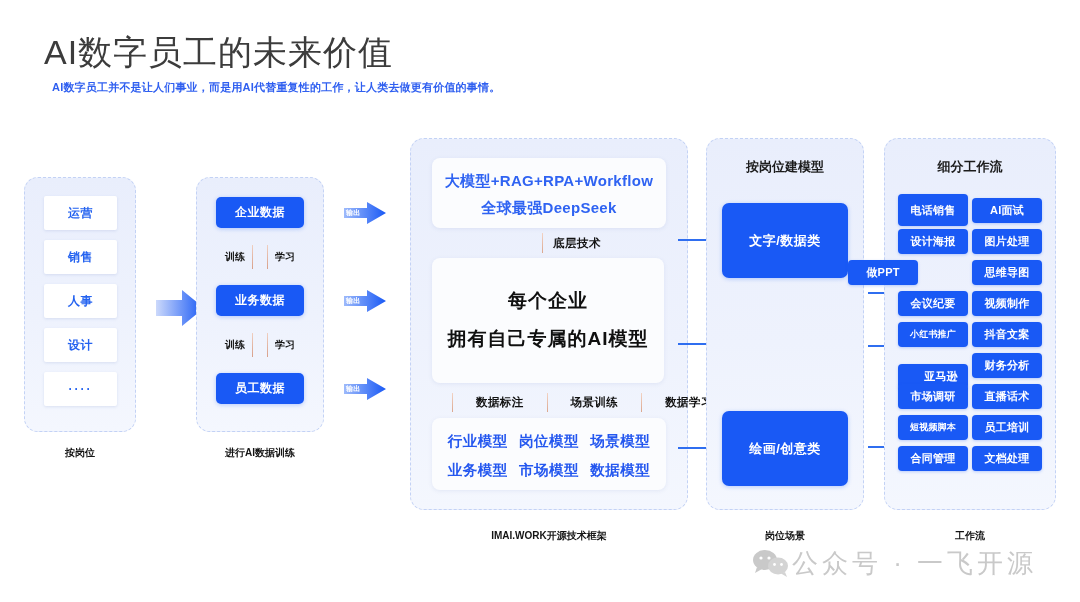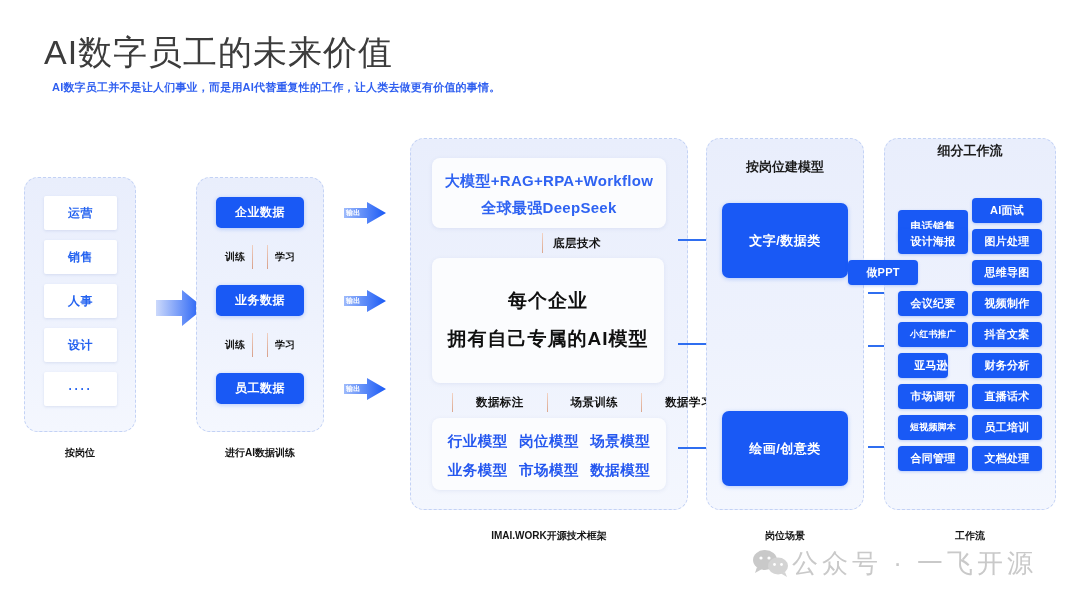--- a/index.html
+++ b/index.html
@@ -299,38 +299,38 @@
   <div class="l-arrow" style="left:868px; top:341px; width:28px;">
     <span class="shaft"></span>
       <span class="head"></span>
   </div>
   <div class="l-arrow" style="left:868px; top:442px; width:28px;">
     <span class="shaft"></span>
       <span class="head"></span>
   </div>
 
   <div class="panel" style="left:884px; top:138px; width:172px; height:372px;"></div>
-  <div class="panel-head" style="left:884px; top:142px; width:172px;">细分工作流</div>
-
-  <div class="tag" style="left:898px; top:210px; width:70px; height:32px;">
+  <div class="panel-head" style="left:884px; top:158px; width:172px;">细分工作流</div>
+
+  <div class="tag" style="left:898px; top:194px; width:70px; height:32px;">
       <span>电话销售</span>
     </div>
   <div class="tag" style="left:898px; top:229px; width:70px; height:25px;">
       <span>设计海报</span>
     </div>
   <div class="tag" style="left:848px; top:260px; width:70px; height:25px;">
       <span>做PPT</span>
     </div>
   <div class="tag" style="left:898px; top:291px; width:70px; height:25px;">
       <span>会议纪要</span>
     </div>
   <div class="tag sm" style="left:898px; top:322px; width:70px; height:25px;">
       <span>小红书推广</span>
     </div>
-  <div class="tag" style="left:898px; top:353px; width:50px; height:25px;padding-left:16px;">
+  <div class="tag" style="left:898px; top:364px; width:70px; height:25px;padding-left:16px;">
       <span>亚马逊</span>
     </div>
   <div class="tag" style="left:898px; top:384px; width:70px; height:25px;">
       <span>市场调研</span>
     </div>
   <div class="tag sm" style="left:898px; top:415px; width:70px; height:25px;">
       <span>短视频脚本</span>
     </div>
   <div class="tag" style="left:898px; top:446px; width:70px; height:25px;">
       <span>合同管理</span>

